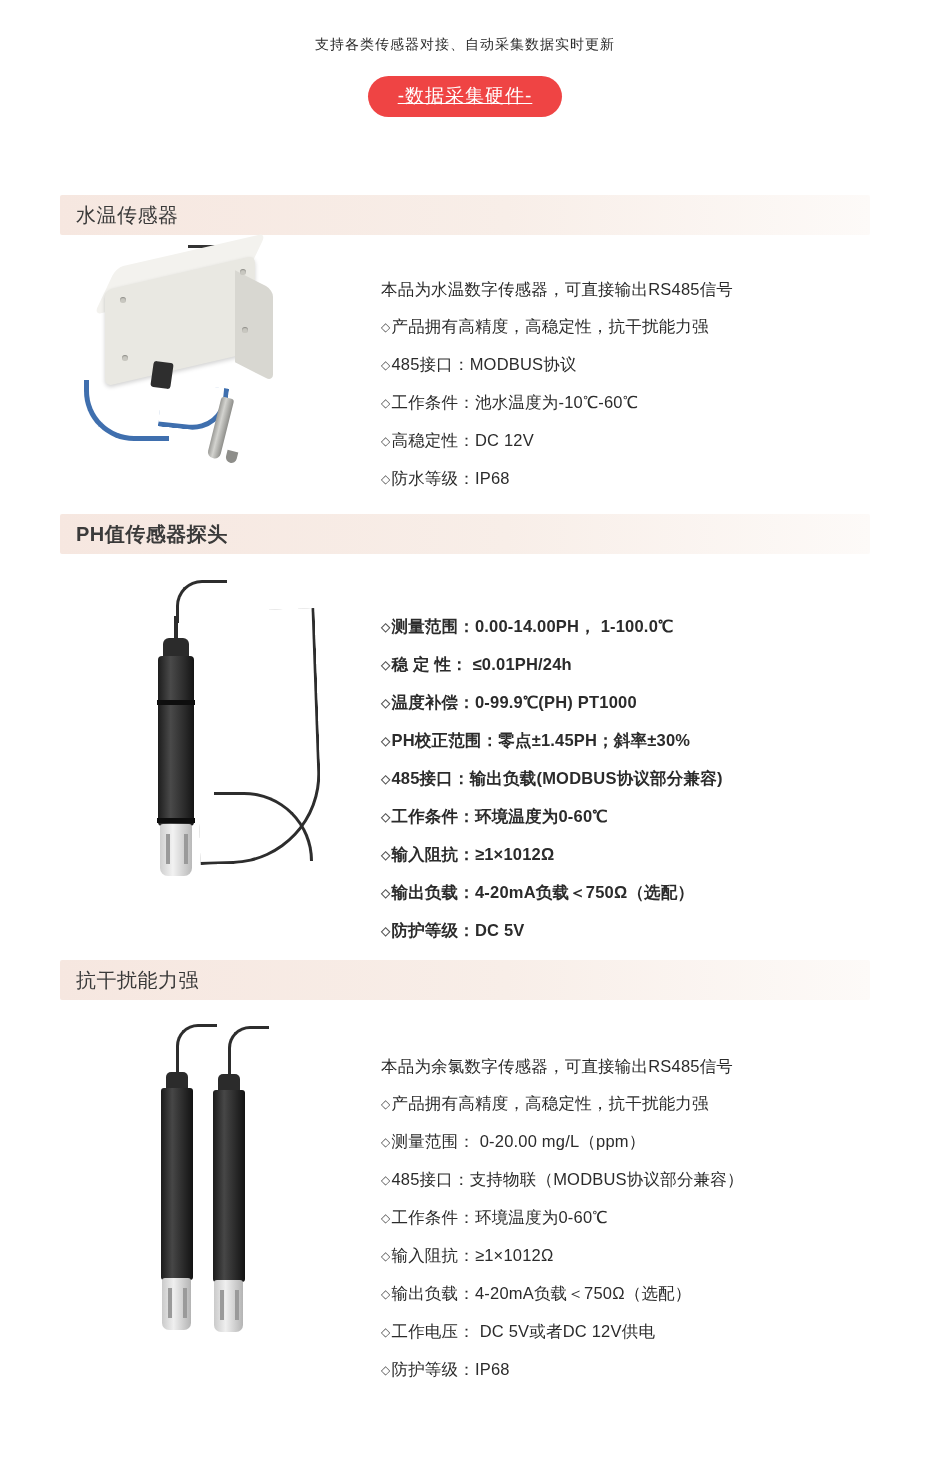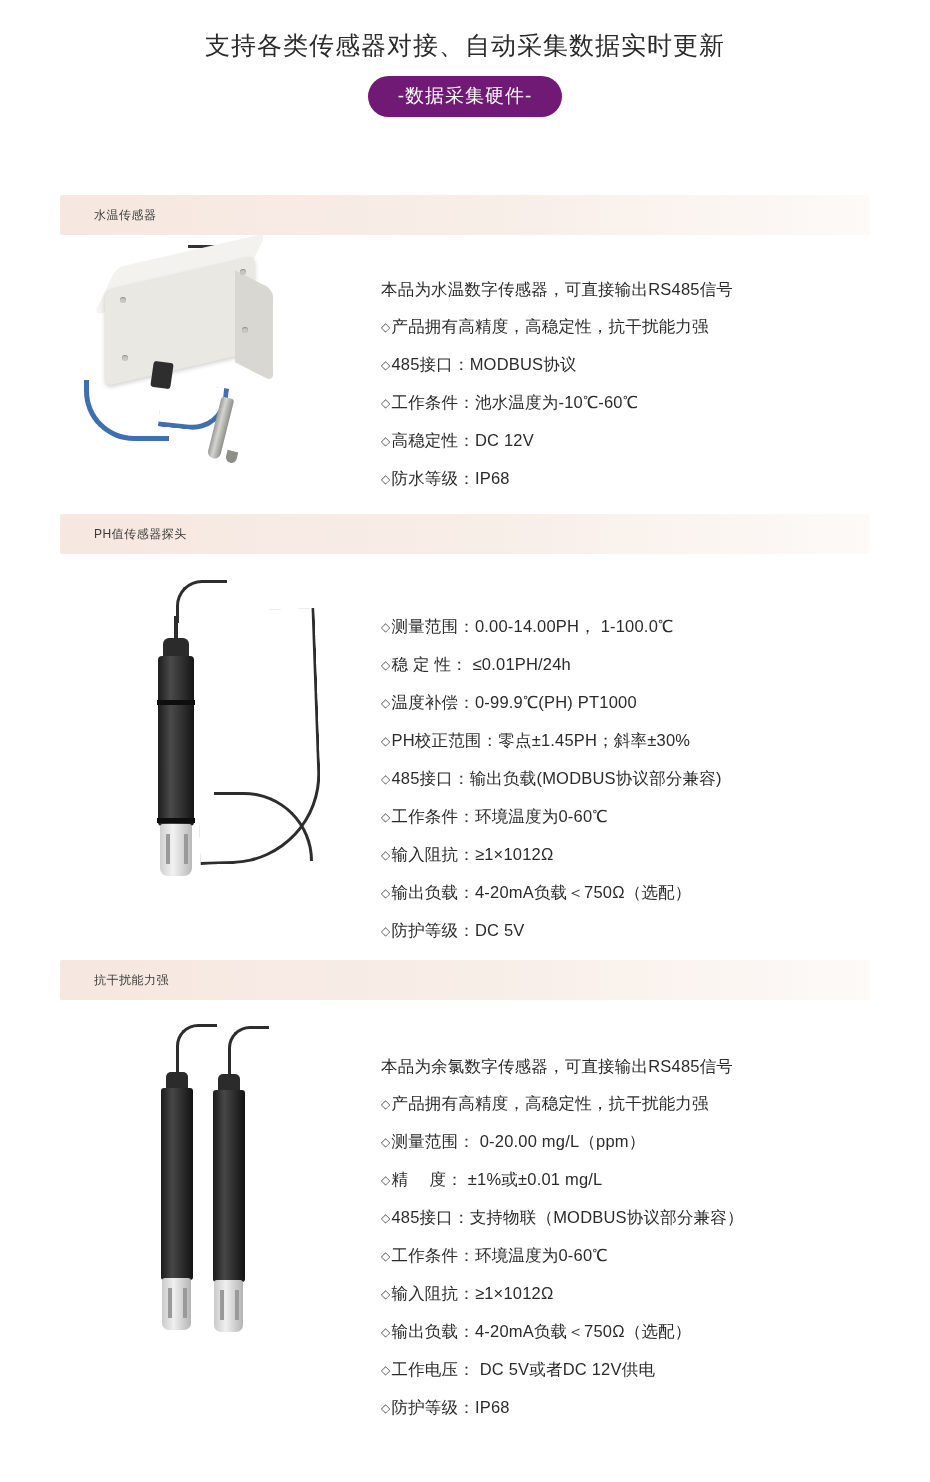--- a/index.html
+++ b/index.html
@@ -20,56 +20,58 @@
     height: 1482px;
     position: relative;
   }
 
   
   .header {
     padding-top: 30px;
     text-align: center;
   }
   .header-title {
-    font-size: 25px;
+    font-size: 14px;
     color: #2b2b2b;
     letter-spacing: 1px;
     line-height: 30px;
+    font-family: Liberation Serif, serif;
   }
   .badge-wrap {
     margin-top: 16px;
     text-align: center;
   }
   .badge {
     display: inline-block;
-    background: #701a75;
+    background: #ef4444;
     color: #ffffff;
     font-size: 19px;
     letter-spacing: 1px;
     padding: 9px 30px 10px 30px;
     border-radius: 22px;
     line-height: 22px;
+    text-decoration: underline;
   }
 
   
   .section {
     position: relative;
   }
   .sec-bar {
     margin: 0 60px;
     height: 40px;
     background: linear-gradient(to right, #f6e7e0 0%, #f8eee8 55%, #fdfaf8 100%);
     display: flex;
     align-items: center;
     border-radius: 2px;
   }
   .sec-bar-label {
-    font-size: 12px;
+    font-size: 20px;
     color: #3a3a3a;
-    padding-left: 34px;
+    padding-left: 16px;
     letter-spacing: 0.5px;
   }
 
   
   .row {
     display: flex;
     align-items: flex-start;
   }
   .col-img {
     width: 360px;
@@ -377,21 +379,21 @@
         <div class="spec-line"><span>本品为水温数字传感器，可直接输出RS485信号</span></div>
         <div class="spec-line"><span class="dia">◇</span><span>产品拥有高精度，高稳定性，抗干扰能力强</span></div>
         <div class="spec-line"><span class="dia">◇</span><span>485接口：MODBUS协议</span></div>
         <div class="spec-line"><span class="dia">◇</span><span>工作条件：池水温度为-10℃-60℃</span></div>
         <div class="spec-line"><span class="dia">◇</span><span>高稳定性：DC 12V</span></div>
         <div class="spec-line"><span class="dia">◇</span><span>防水等级：IP68</span></div>
       </div>
     </div>
   </div>
 
-  <div class="section" style="margin-top:16px;">
+  <div class="section" style="margin-top:16px;font-weight:bold;">
     <div class="sec-bar">
       <span class="sec-bar-label">PH值传感器探头</span>
     </div>
     <div class="row">
       <div class="col-img">
         <div class="img2">
           <div class="ph-wire"></div>
           <div class="ph-wire2"></div>
           <div class="ph-cable"></div>
           <div class="ph-cable2"></div>
@@ -440,21 +442,20 @@
           <div class="cl-body" style="left:213px;top:66px;"></div>
           <div class="cl-white" style="left:214px;top:256px;"></div>
           <div class="cl-slot" style="left:220px;top:266px;height:30px;"></div>
           <div class="cl-slot" style="left:235px;top:266px;height:30px;"></div>
         </div>
       </div>
       <div class="col-txt" style="padding-top:48px;">
         <div class="spec-line"><span>本品为余氯数字传感器，可直接输出RS485信号</span></div>
         <div class="spec-line"><span class="dia">◇</span><span>产品拥有高精度，高稳定性，抗干扰能力强</span></div>
         <div class="spec-line"><span class="dia">◇</span><span>测量范围： 0-20.00 mg/L（ppm）</span></div>
-        <div class="spec-line"><span class="dia">◇</span><span>精　 度： ±1%或±0.01 mg/L</span></div>
         <div class="spec-line"><span class="dia">◇</span><span>485接口：支持物联（MODBUS协议部分兼容）</span></div>
         <div class="spec-line"><span class="dia">◇</span><span>工作条件：环境温度为0-60℃</span></div>
         <div class="spec-line"><span class="dia">◇</span><span>输入阻抗：≥1×1012Ω</span></div>
         <div class="spec-line"><span class="dia">◇</span><span>输出负载：4-20mA负载＜750Ω（选配）</span></div>
         <div class="spec-line"><span class="dia">◇</span><span>工作电压： DC 5V或者DC 12V供电</span></div>
         <div class="spec-line"><span class="dia">◇</span><span>防护等级：IP68</span></div>
       </div>
     </div>
   </div>
 

